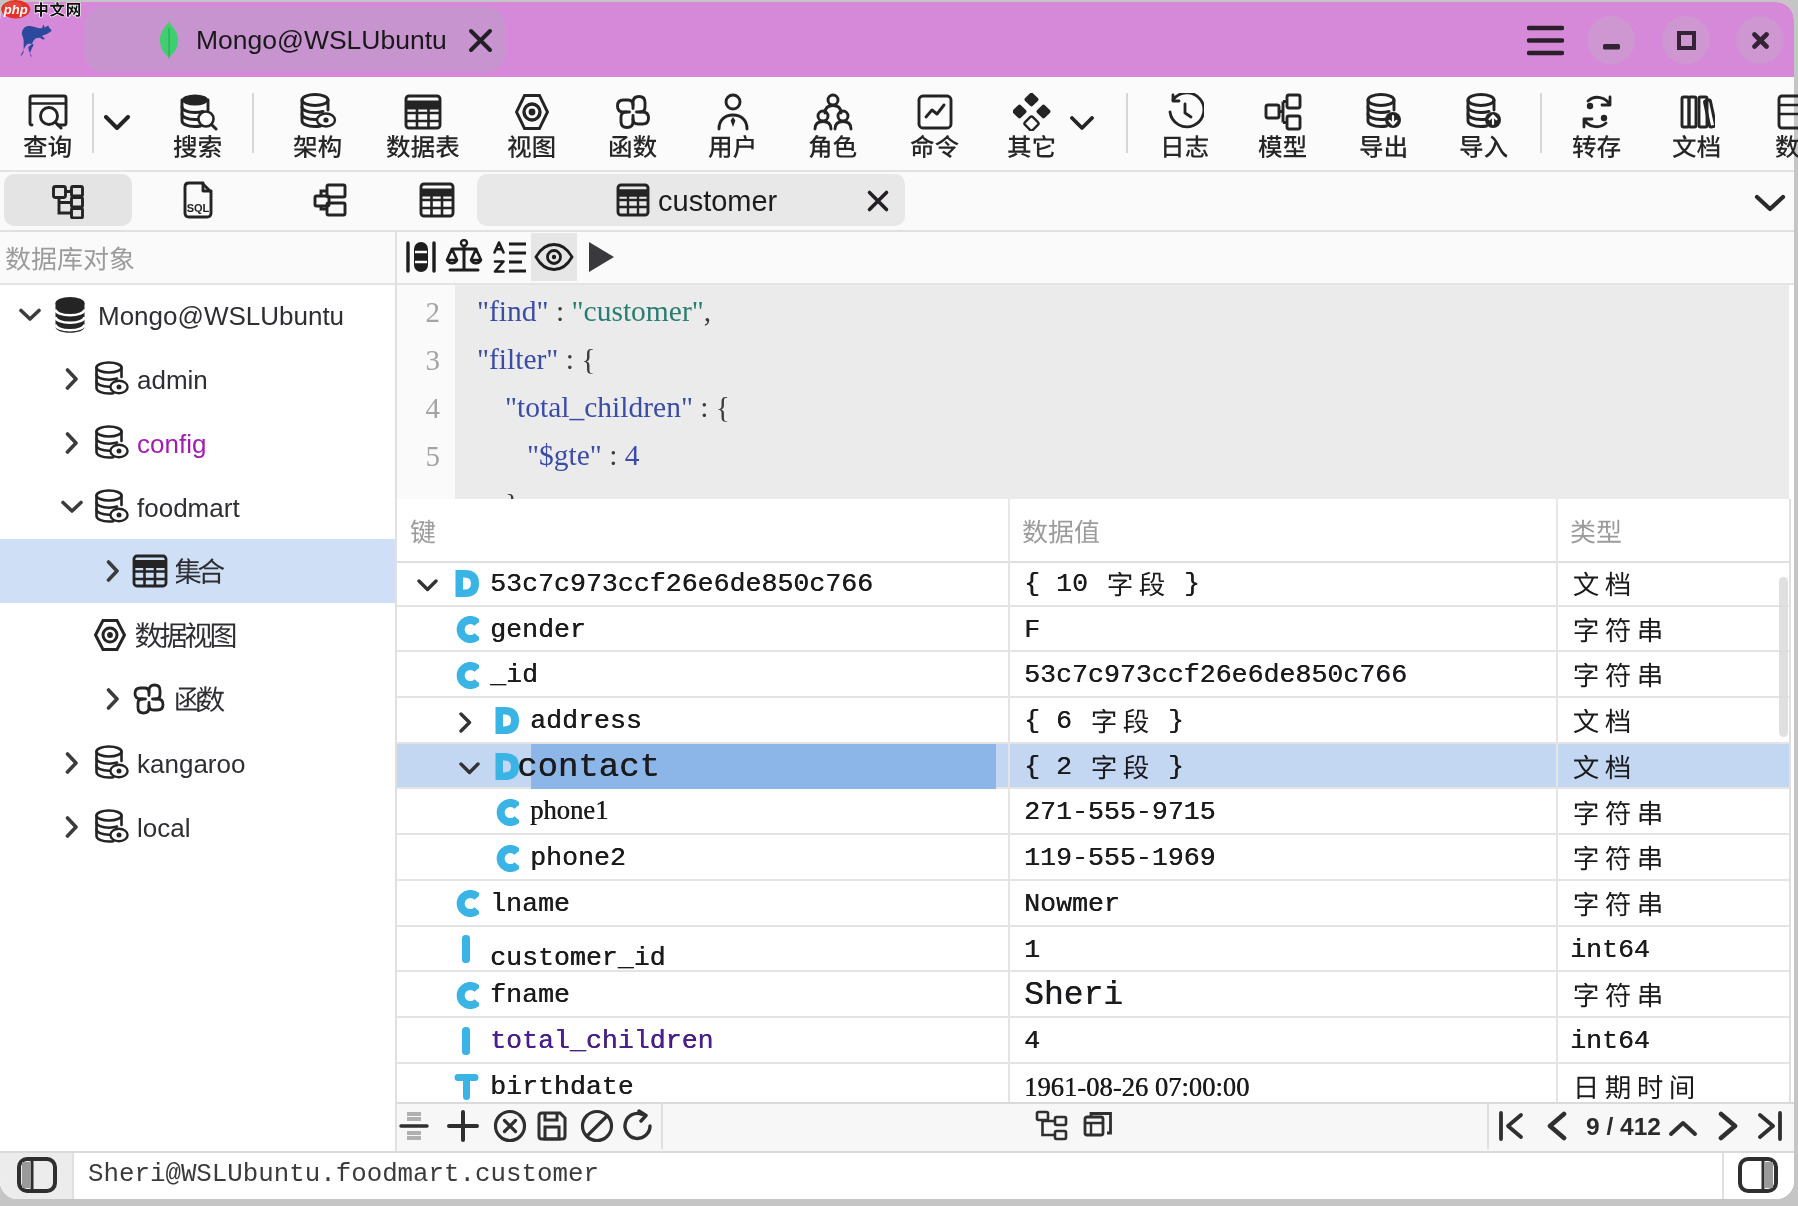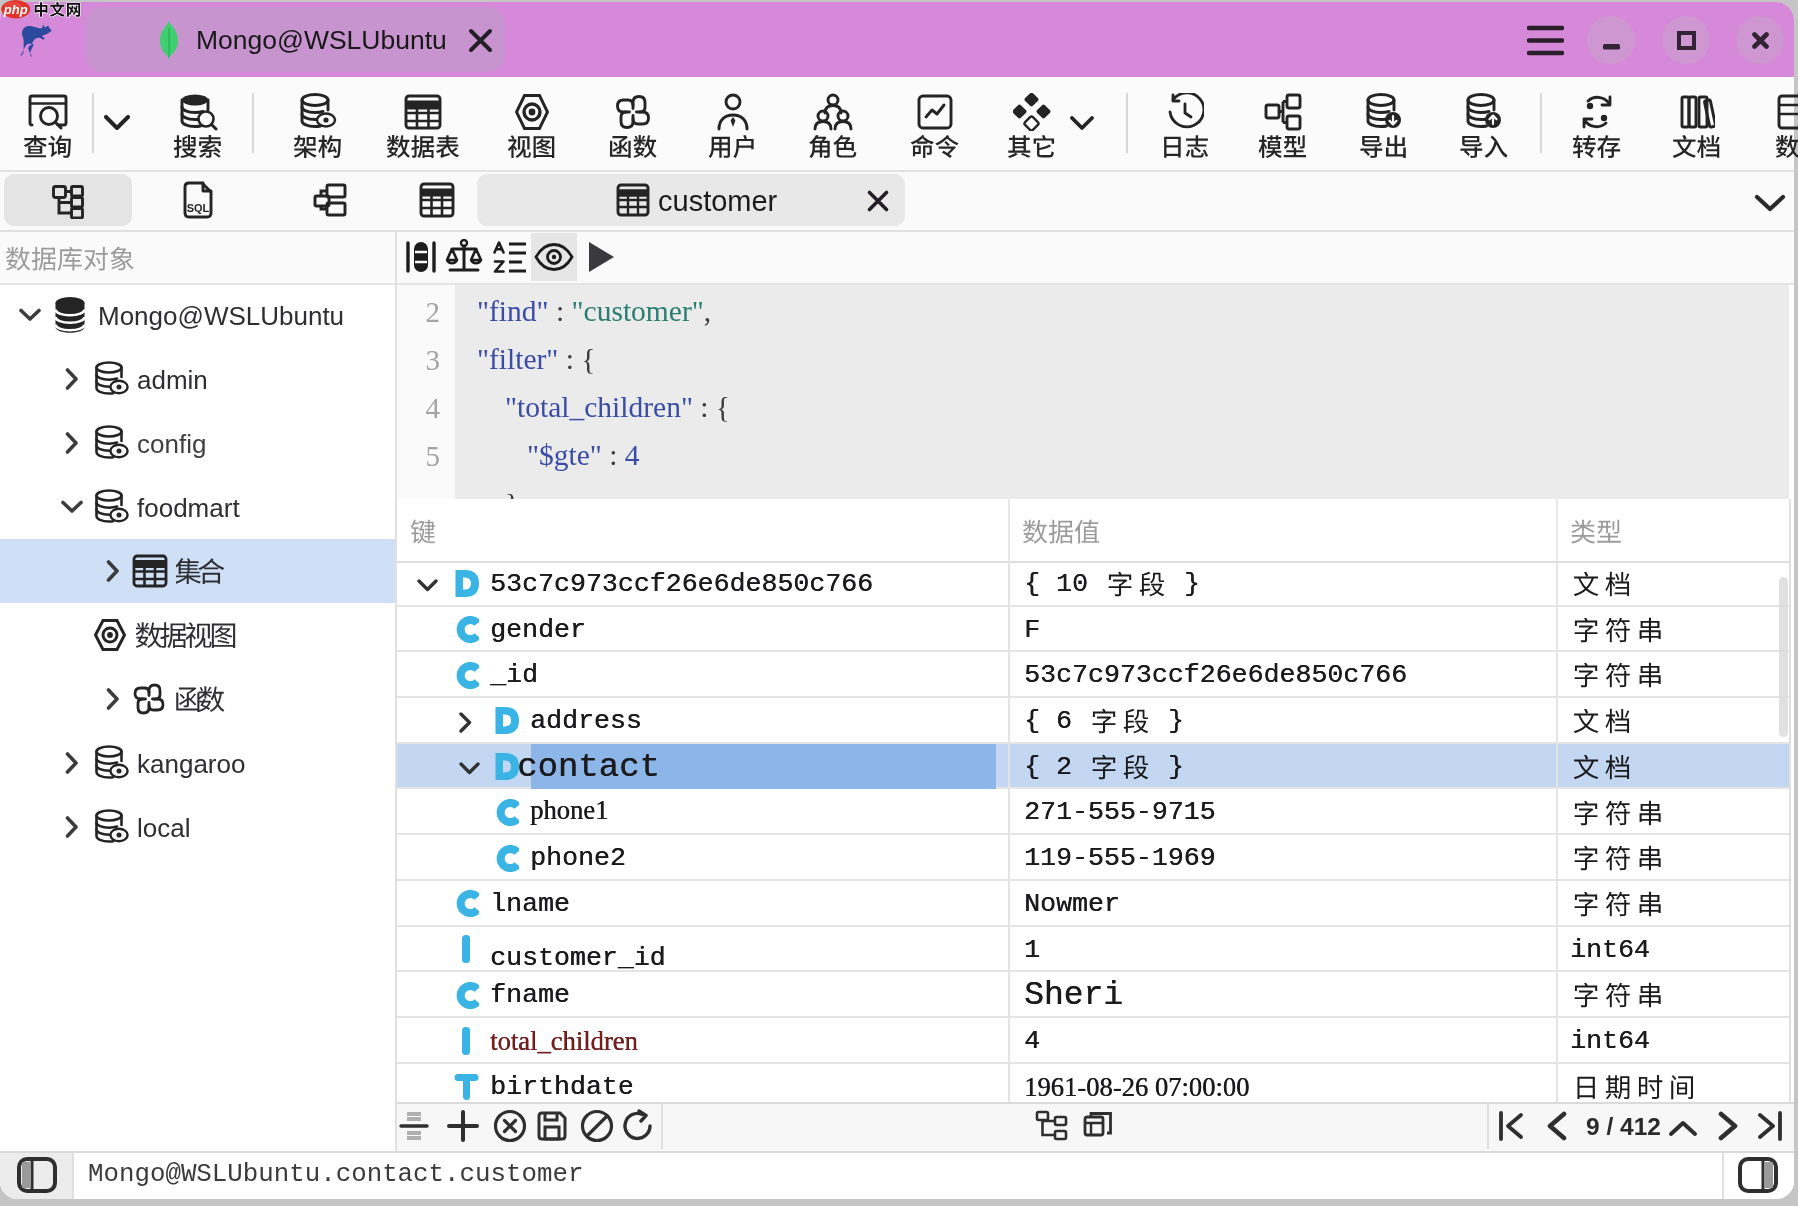--- a/index.html
+++ b/index.html
@@ -395,21 +395,21 @@
 <svg class="abs" style="left:65px;top:432px" width="14" height="22" viewBox="0 0 14 22">
     <path d="M2.5 2 L11 11 L2.5 20" fill="none" stroke="#3c3c3c" stroke-width="3.6" stroke-linecap="round" stroke-linejoin="round"></path>
   </svg>
 <svg class="abs" style="left:93px;top:424px" width="36" height="38" viewBox="0 0 36 38">
 <ellipse cx="16" cy="7.5" rx="12.5" ry="5" fill="none" stroke="#242424" stroke-width="2.6"></ellipse>
 <path d="M3.5 7.5 V28 C3.5 31 8.8 33.5 16 33.5 C17.5 33.5 19 33.4 20.3 33.2 M28.5 7.5 V17" fill="none" stroke="#242424" stroke-width="2.6" stroke-linecap="round"></path>
 <path d="M3.5 14.5 C3.5 17.3 8.8 19.7 16 19.7 C19 19.7 21.8 19.3 24 18.6 M3.5 21.5 C3.5 24.3 8.8 26.7 16 26.7 C17.3 26.7 18.6 26.6 19.8 26.5" fill="none" stroke="#242424" stroke-width="2.6" stroke-linecap="round"></path>
 <ellipse cx="26" cy="27" rx="8.6" ry="6.2" fill="#fff" stroke="#242424" stroke-width="2.4"></ellipse>
 <circle cx="26" cy="27" r="2.5" fill="#242424"></circle>
 </svg>
-<div style="position:absolute;left:137.0px;top:444.0px;transform:translateY(-50%);font-family:'Liberation Sans',sans-serif;font-size:26.0px;color:#404040;font-weight:400;white-space:pre;line-height:1;">config</div>
+<div style="position:absolute;left:137.0px;top:444.0px;transform:translateY(-50%);font-family:'Liberation Sans',sans-serif;font-size:26.0px;color:#a21caf;font-weight:400;white-space:pre;line-height:1;">config</div>
 <svg class="abs" style="left:61px;top:500px" width="22" height="14" viewBox="0 0 22 14">
     <path d="M2 2.5 L11 11 L20 2.5" fill="none" stroke="#3c3c3c" stroke-width="3.6" stroke-linecap="round" stroke-linejoin="round"></path>
   </svg>
 <svg class="abs" style="left:93px;top:488px" width="36" height="38" viewBox="0 0 36 38">
 <ellipse cx="16" cy="7.5" rx="12.5" ry="5" fill="none" stroke="#242424" stroke-width="2.6"></ellipse>
 <path d="M3.5 7.5 V28 C3.5 31 8.8 33.5 16 33.5 C17.5 33.5 19 33.4 20.3 33.2 M28.5 7.5 V17" fill="none" stroke="#242424" stroke-width="2.6" stroke-linecap="round"></path>
 <path d="M3.5 14.5 C3.5 17.3 8.8 19.7 16 19.7 C19 19.7 21.8 19.3 24 18.6 M3.5 21.5 C3.5 24.3 8.8 26.7 16 26.7 C17.3 26.7 18.6 26.6 19.8 26.5" fill="none" stroke="#242424" stroke-width="2.6" stroke-linecap="round"></path>
 <ellipse cx="26" cy="27" rx="8.6" ry="6.2" fill="#fff" stroke="#242424" stroke-width="2.4"></ellipse>
 <circle cx="26" cy="27" r="2.5" fill="#242424"></circle>
 </svg>
@@ -617,21 +617,21 @@
     </svg>
     <div class="abs" style="left:93px;top:434.2px;transform:translateY(-50%);font-family:'Liberation Mono',monospace;font-size:26.6px;color:#1b1b1d;line-height:1;white-space:pre;text-shadow:0.4px 0 0 #1b1b1d">fname</div>
     <div class="abs" style="left:627px;top:434.2px;transform:translateY(-50%);font-family:'Liberation Mono',monospace;font-size:33px;color:#1b1b1d;line-height:1;white-space:pre;text-shadow:0.4px 0 0 #1b1b1d">Sheri</div>
     <svg style="position:absolute;left:1173.0px;top:414.3px;" width="98" height="40" viewBox="0 0 98 40" fill="#1b1b1d">
       <use href="#gr5b57" transform="translate(2.8,30.1) scale(0.02650,-0.02650)"></use>
       <use href="#gr7b26" transform="translate(34.8,30.1) scale(0.02650,-0.02650)"></use>
       <use href="#gr4e32" transform="translate(66.8,30.1) scale(0.02650,-0.02650)"></use>
     </svg>
     <div class="abs" style="left:0;top:457.0px;width:1392px;height:45.7px;border-bottom:2px solid #e4e4e4"></div>
     <div class="abs" style="left:65px;top:465.85px;width:7.5px;height:28px;border-radius:3.5px;background:#3ab4e4"></div>
-    <div class="abs" style="left:93px;top:479.9px;transform:translateY(-50%);font-family:Liberation Serif, serif;font-size:26.6px;color:#7f1d1d;line-height:1;white-space:pre;text-shadow:0.4px 0 0 #1b1b1d">total_children</div>
+    <div class="abs" style="left:93px;top:479.9px;transform:translateY(-50%);font-family:Liberation Mono, monospace;font-size:26.6px;color:#4c1d95;line-height:1;white-space:pre;text-shadow:0.4px 0 0 #1b1b1d">total_children</div>
     <div class="abs" style="left:627px;top:479.9px;transform:translateY(-50%);font-family:'Liberation Mono',monospace;font-size:26.6px;color:#1b1b1d;line-height:1;white-space:pre;text-shadow:0.4px 0 0 #1b1b1d">4</div>
     <div class="abs" style="left:1173px;top:479.9px;transform:translateY(-50%);font-family:'Liberation Mono',monospace;font-size:26.6px;color:#1b1b1d;line-height:1;white-space:pre;text-shadow:0.4px 0 0 #1b1b1d">int64</div>
     <div class="abs" style="left:0;top:502.7px;width:1392px;height:45.7px;border-bottom:2px solid #e4e4e4"></div>
     <svg class="abs" style="left:57px;top:512.0500000000001px" width="25" height="27" viewBox="0 0 25 27">
       <path fill="none" stroke="#3ab4e4" stroke-width="7" stroke-linecap="round" d="M4 4.5 H21 M12.5 5 V23.5"></path>
     </svg>
     <div class="abs" style="left:93px;top:525.6px;transform:translateY(-50%);font-family:'Liberation Mono',monospace;font-size:26.6px;color:#1b1b1d;line-height:1;white-space:pre;text-shadow:0.4px 0 0 #1b1b1d">birthdate</div>
     <div class="abs" style="left:627px;top:525.6px;transform:translateY(-50%);font-family:Liberation Serif, serif;font-size:26.6px;color:#1b1b1d;line-height:1;white-space:pre;text-shadow:0.4px 0 0 #1b1b1d">1961-08-26 07:00:00</div>
     <svg style="position:absolute;left:1173.0px;top:505.7px;" width="130" height="40" viewBox="0 0 130 40" fill="#1b1b1d">
       <use href="#gr65e5" transform="translate(2.8,30.1) scale(0.02650,-0.02650)"></use>
@@ -698,17 +698,17 @@
     <path d="M3 4 L17 16 L3 28" fill="none" stroke="#2f2f2f" stroke-width="4.6" stroke-linecap="round" stroke-linejoin="round"></path>
   </svg>
 <svg class="abs" style="left:1757px;top:1110px" width="26" height="32" viewBox="0 0 26 32">
     <path d="M3 5 L16 16 L3 27 M23 3 V29" fill="none" stroke="#2f2f2f" stroke-width="3.8" stroke-linecap="round" stroke-linejoin="round"></path>
   </svg>
 <svg class="abs" style="left:17px;top:1157px" width="40" height="36" viewBox="0 0 40 36">
 <rect x="2" y="2" width="36" height="32" rx="8" fill="none" stroke="#2f2f2f" stroke-width="4"></rect>
 <path d="M15 4 V32" stroke="#2f2f2f" stroke-width="3"></path>
 <rect x="5" y="5" width="9" height="26" fill="#9a9a9a"></rect>
 </svg>
-<div class="abs" style="left:88px;top:1175px;transform:translateY(-50%);font-family:'Liberation Mono',monospace;font-size:25.8px;color:#3b3b3b;line-height:1;white-space:pre">Mongo@WSLUbuntu.contact.customer</div>
+<div class="abs" style="left:88px;top:1175px;transform:translateY(-50%);font-family:'Liberation Mono',monospace;font-size:25.8px;color:#3b3b3b;line-height:1;white-space:pre">Sheri@WSLUbuntu.foodmart.customer</div>
 <svg class="abs" style="left:1738px;top:1157px" width="40" height="36" viewBox="0 0 40 36">
 <rect x="2" y="2" width="36" height="32" rx="8" fill="none" stroke="#2f2f2f" stroke-width="4"></rect>
 <path d="M25 4 V32" stroke="#2f2f2f" stroke-width="3"></path>
 <rect x="26" y="5" width="9" height="26" fill="#9a9a9a"></rect>
 </svg>
 </body></html>

